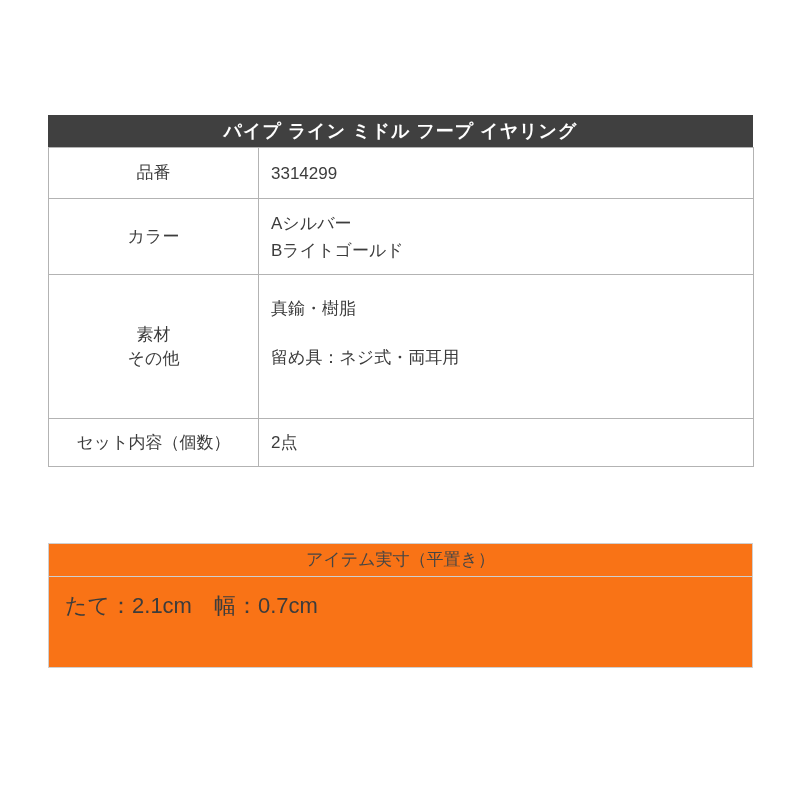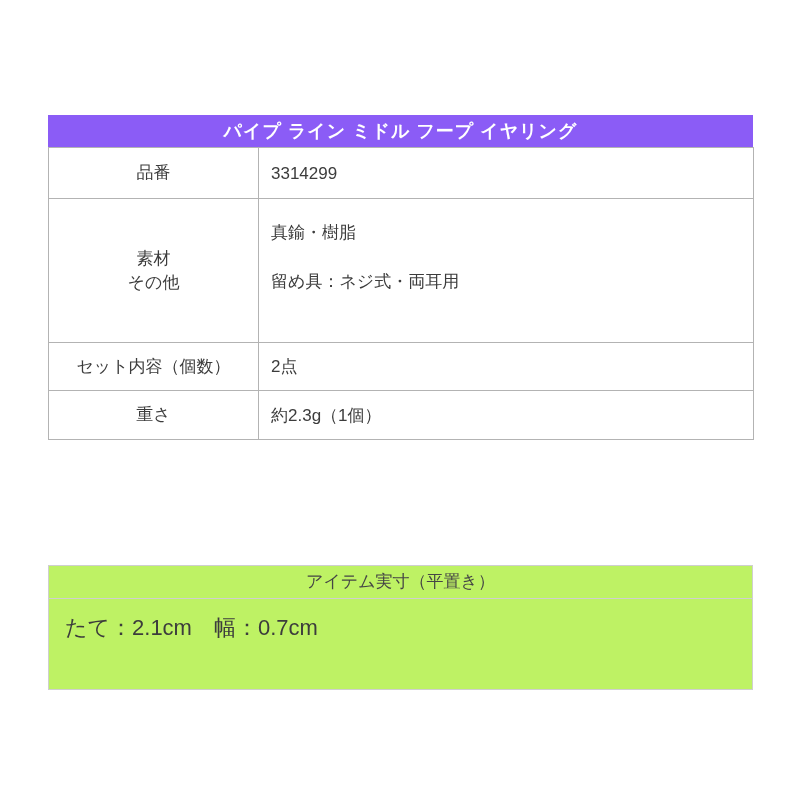--- a/index.html
+++ b/index.html
@@ -15,21 +15,21 @@
 
   
   .spec-table {
     position: absolute;
     left: 48px;
     top: 115px;
     width: 705px;
   }
   .spec-header {
     height: 32px;
-    background: #8b5cf6;
+    background: #404040;
     color: #ffffff;
     display: flex;
     align-items: center;
     justify-content: center;
     font-size: 18px;
     font-weight: bold;
     letter-spacing: 1px;
   }
   .spec-grid {
     display: table;
@@ -58,24 +58,24 @@
   .h115 { height: 115px; }
   .h47  { height: 47px; }
   .h48  { height: 48px; }
   .materials-cell { padding-bottom: 28px; }
   .value-gap { margin-top: 22px; }
 
   
   .size-table {
     position: absolute;
     left: 48px;
-    top: 565px;
+    top: 543px;
     width: 703px;
     border: 1px solid #cfcfcf;
-    background: #bef264;
+    background: #f97316;
   }
   .size-header {
     height: 32px;
     line-height: 32px;
     text-align: center;
     border-bottom: 1px solid #cfcfcf;
     font-size: 17px;
     color: #454545;
   }
   .size-body {
@@ -95,20 +95,29 @@
 
     <div class="srow">
       <div class="cell label-cell h50">
         <div>品番</div>
       </div>
       <div class="cell value-cell h50">
         <div>3314299</div>
       </div>
     </div>
 
+    <div class="srow">
+      <div class="cell label-cell h75">
+        <div>カラー</div>
+      </div>
+      <div class="cell value-cell h75">
+        <div>Aシルバー</div>
+        <div>Bライトゴールド</div>
+      </div>
+    </div>
 
     <div class="srow">
       <div class="cell label-cell h115">
         <div>素材</div>
         <div>その他</div>
       </div>
       <div class="cell value-cell materials-cell h115">
         <div>真鍮・樹脂</div>
         <div class="value-gap">留め具：ネジ式・両耳用</div>
       </div>
@@ -116,28 +125,20 @@
 
     <div class="srow">
       <div class="cell label-cell h47">
         <div>セット内容（個数）</div>
       </div>
       <div class="cell value-cell h47">
         <div>2点</div>
       </div>
     </div>
 
-    <div class="srow">
-      <div class="cell label-cell h48">
-        <div>重さ</div>
-      </div>
-      <div class="cell value-cell h48">
-        <div>約2.3g（1個）</div>
-      </div>
-    </div>
 
   </div>
 </div>
 
 <div class="size-table">
   <div class="size-header">
     <span>アイテム実寸（平置き）</span>
   </div>
   <div class="size-body">
     <span>たて：2.1cm　幅：0.7cm</span>

